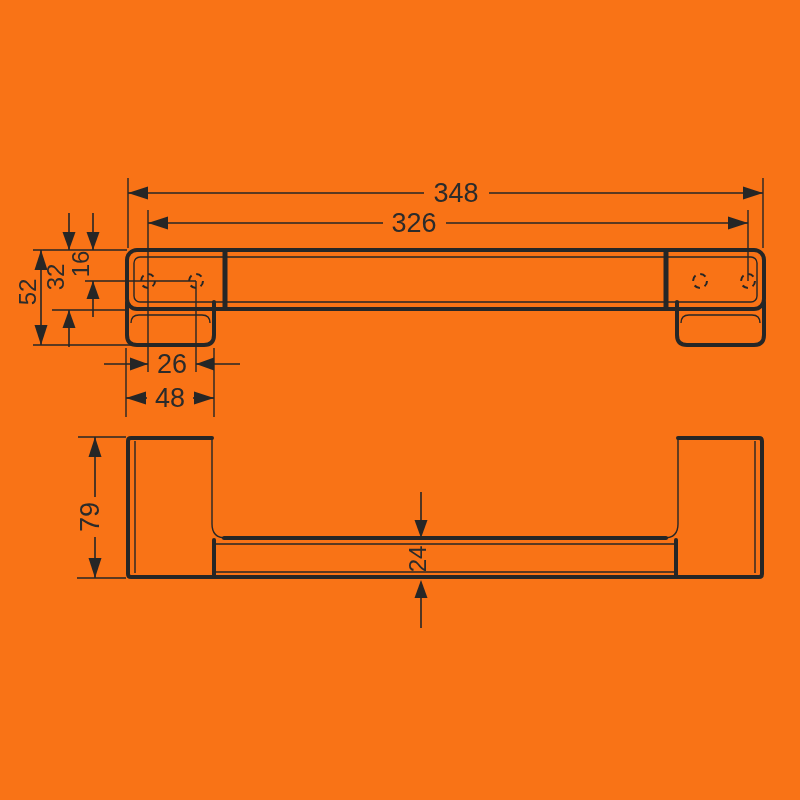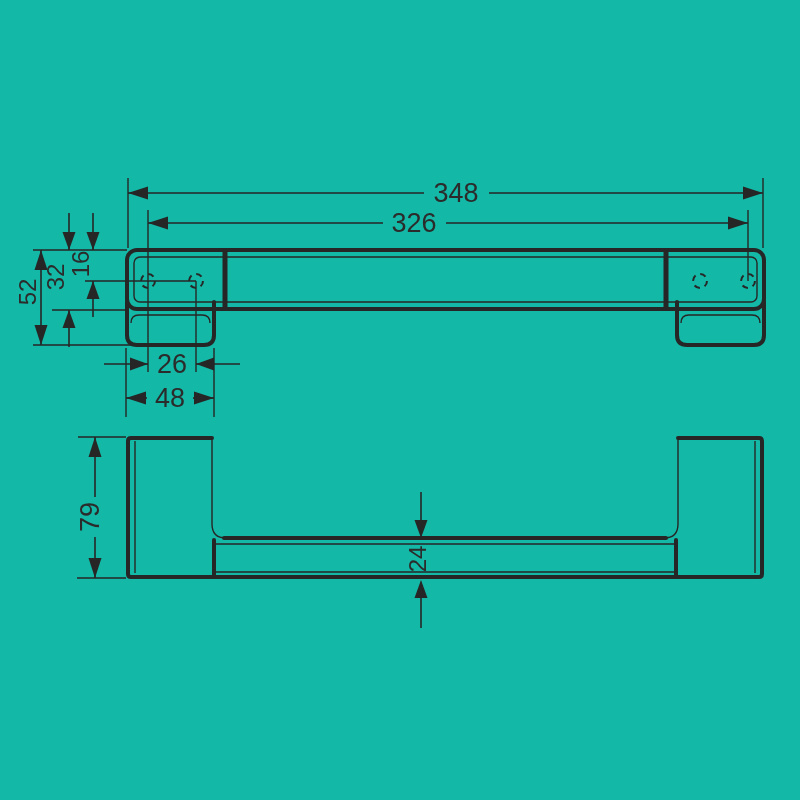--- a/index.html
+++ b/index.html
@@ -1,16 +1,16 @@
 <!DOCTYPE html>
 <html><head>
 <meta charset="utf-8">
 <style>
   html,body{margin:0;padding:0;background:#fff;}
-  .stage{position:relative;width:800px;height:800px;background:#14b8a6;overflow:hidden;
+  .stage{position:relative;width:800px;height:800px;background:#f97316;overflow:hidden;
          font-family:"Liberation Sans", sans-serif;}
   svg{position:absolute;left:0;top:0;}
   text{fill:#2b2b2b;}
   .dim-text{font-size:27px;}
   .dim-text-sm{font-size:24px;}
   .thick{stroke:#262626;stroke-width:4;fill:none;stroke-linecap:round;}
   .thick5{stroke:#262626;stroke-width:5;fill:none;stroke-linecap:butt;}
   .thin{stroke:#262626;stroke-width:1.4;fill:none;stroke-linecap:butt;}
   .dimline{stroke:#262626;stroke-width:1.6;fill:none;stroke-linecap:butt;}
   .arrow{fill:#262626;stroke:none;}

